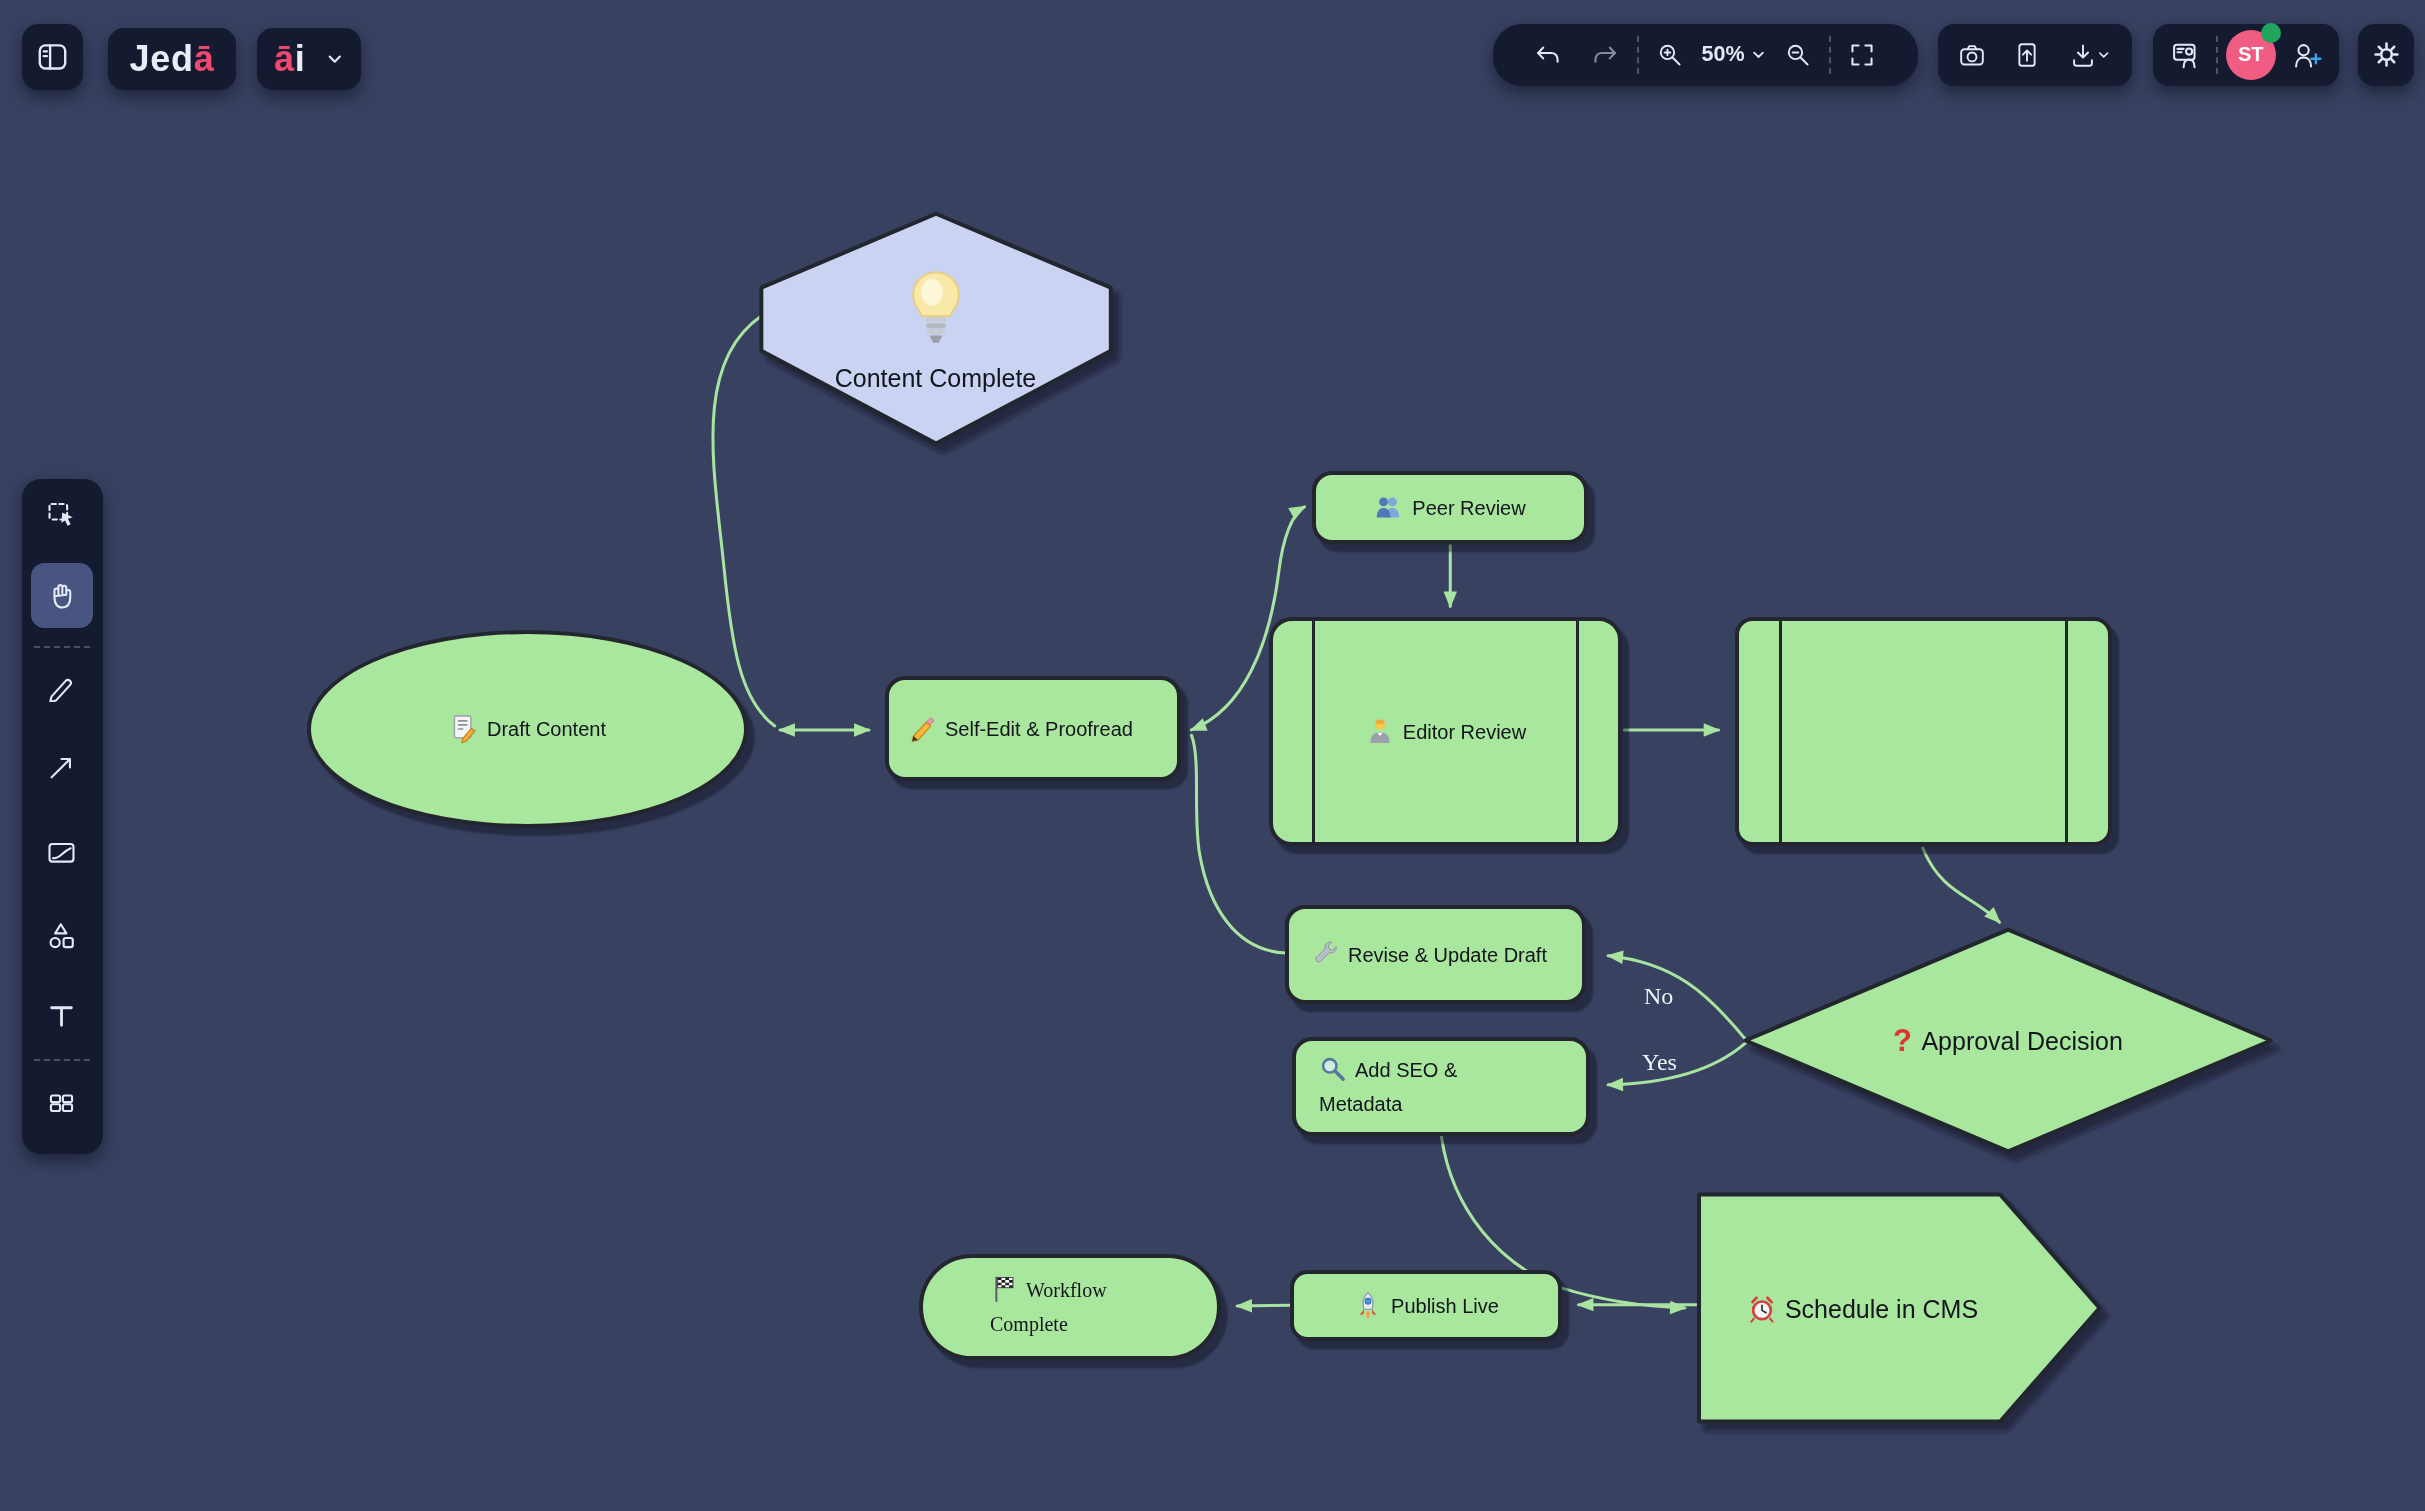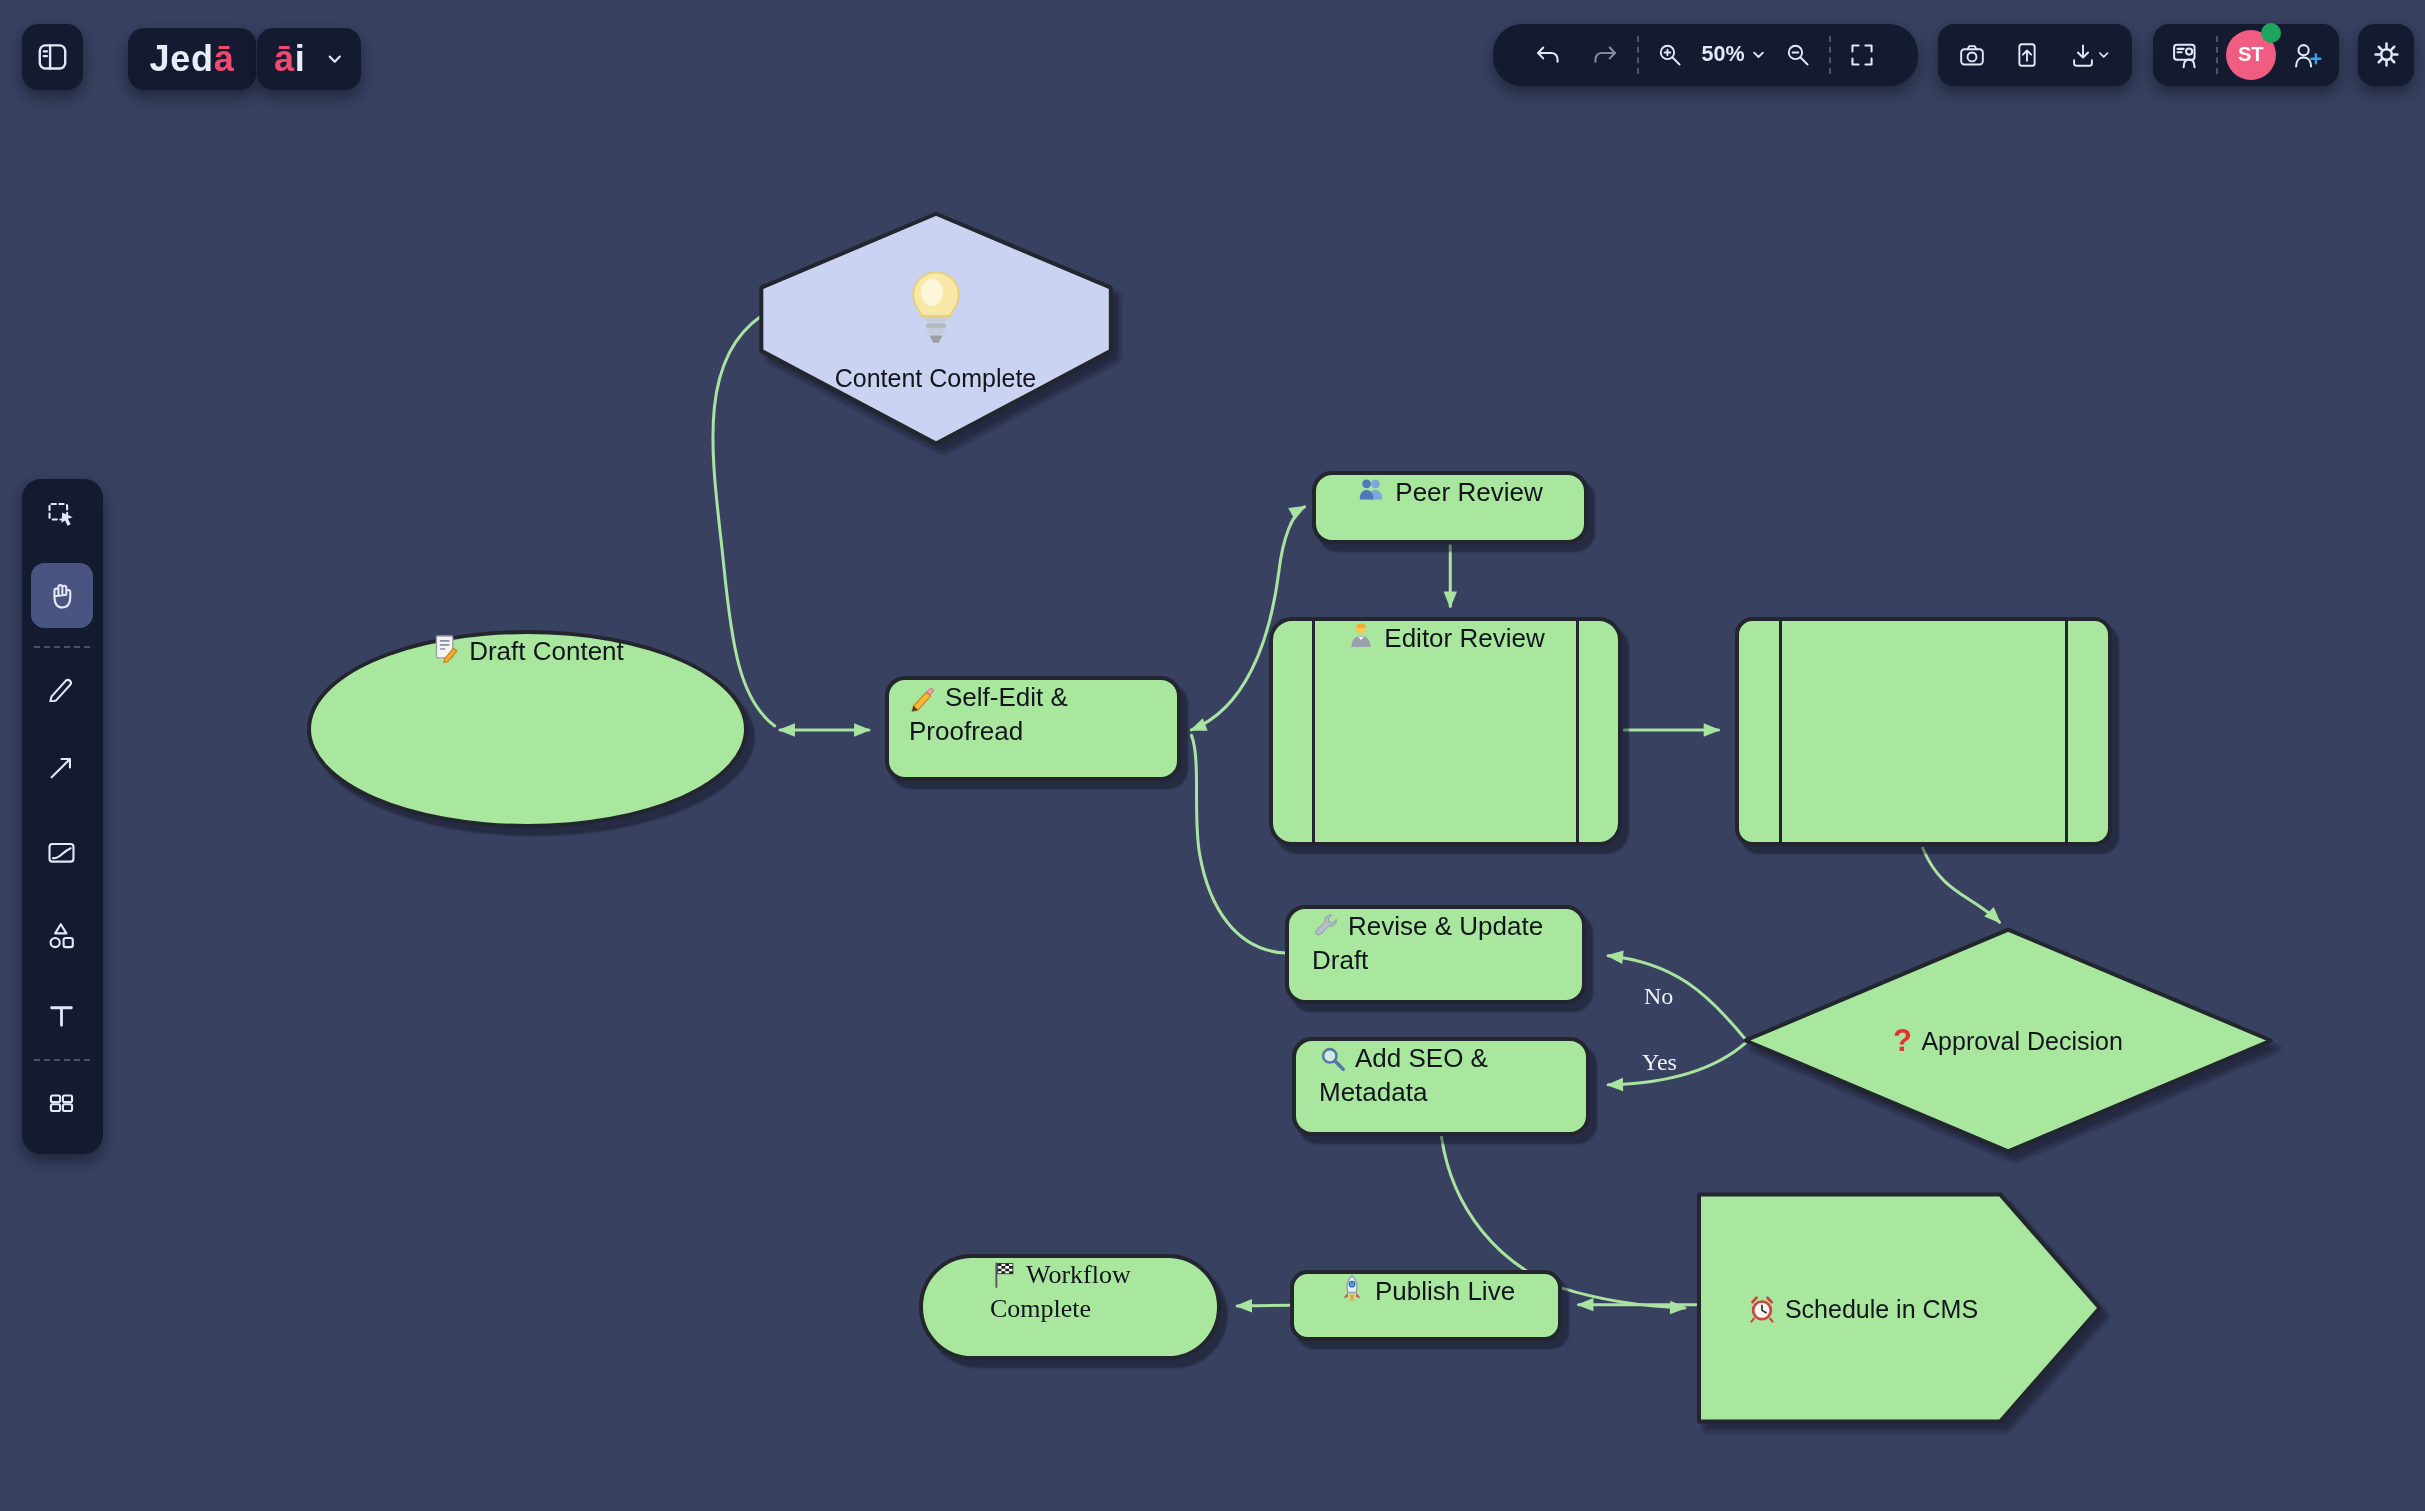--- a/index.html
+++ b/index.html
@@ -9,22 +9,22 @@
     --avatar-pink:#f15c82; --online-green:#1fa55e; --plus-blue:#36a3ea;
     --label-text:#eef2fa;
   }
   *{box-sizing:border-box; margin:0; padding:0;}
   html,body{width:2426px; height:1511px; overflow:hidden;}
   body{background:var(--bg); font-family:"Liberation Sans","DejaVu Sans",sans-serif; position:relative;}
 
   
   #edge-layer{position:absolute; left:0; top:0; z-index:1;}
   .node{position:absolute; z-index:2; background:var(--node-green); border:4px solid var(--node-border);
-        box-shadow:6.7px 8px 2px rgba(15,18,32,.45); color:var(--node-text); font-size:26px; line-height:34px;
-        display:flex; align-items:flex-start;}
+        box-shadow:6.7px 8px 2px rgba(15,18,32,.45); color:var(--node-text); font-size:20px; line-height:34px;
+        display:flex; align-items:center;}
   .node .lbl{display:block;}
   .nicon{vertical-align:-6px; margin-right:8px;}
   .center{justify-content:center;}
   .shape-label{position:absolute; z-index:3; display:flex; align-items:center; justify-content:center;
                color:var(--node-text); font-size:25px; line-height:34px;}
   .edge-label{position:absolute; z-index:3; font-family:"Liberation Serif","DejaVu Serif",serif;
               color:var(--label-text); font-size:24px;}
   .vline{position:absolute; top:0; bottom:0; width:3.4px; background:var(--node-border);}
 
   
@@ -202,21 +202,21 @@
 <div class="edge-label" style="left:1642px; top:1049px;">Yes</div>
 
 <div class="pill" style="left:21.5px; top:23.5px; width:61px; height:66px;">
   <svg class="si" width="35" height="35" viewBox="0 0 44 44">
     <rect x="6" y="8" width="32" height="29" rx="7"></rect>
       <path d="M19 8 v29"></path>
       <path d="M11 15.5 h4 M11 21.5 h4"></path>
   </svg>
 </div>
 
-<div class="pill" style="left:108px; top:27.6px; width:128px; height:62px;margin-left:20px;">
+<div class="pill" style="left:108px; top:27.6px; width:128px; height:62px;">
   <div class="logo-text"><span>Jed</span><span class="logo-accent">ā</span></div>
 </div>
 
 <div class="pill" style="left:257px; top:27.6px; width:104px; height:62px;">
   <div class="logo-text"><span class="logo-accent">ā</span><span>i</span></div>
   <svg class="si" width="17.5" height="17.5" viewBox="0 0 24 24" style="margin-left:4px;">
       <path d="M5 9 l7 7 7 -7"></path>
     </svg>
 </div>
 

